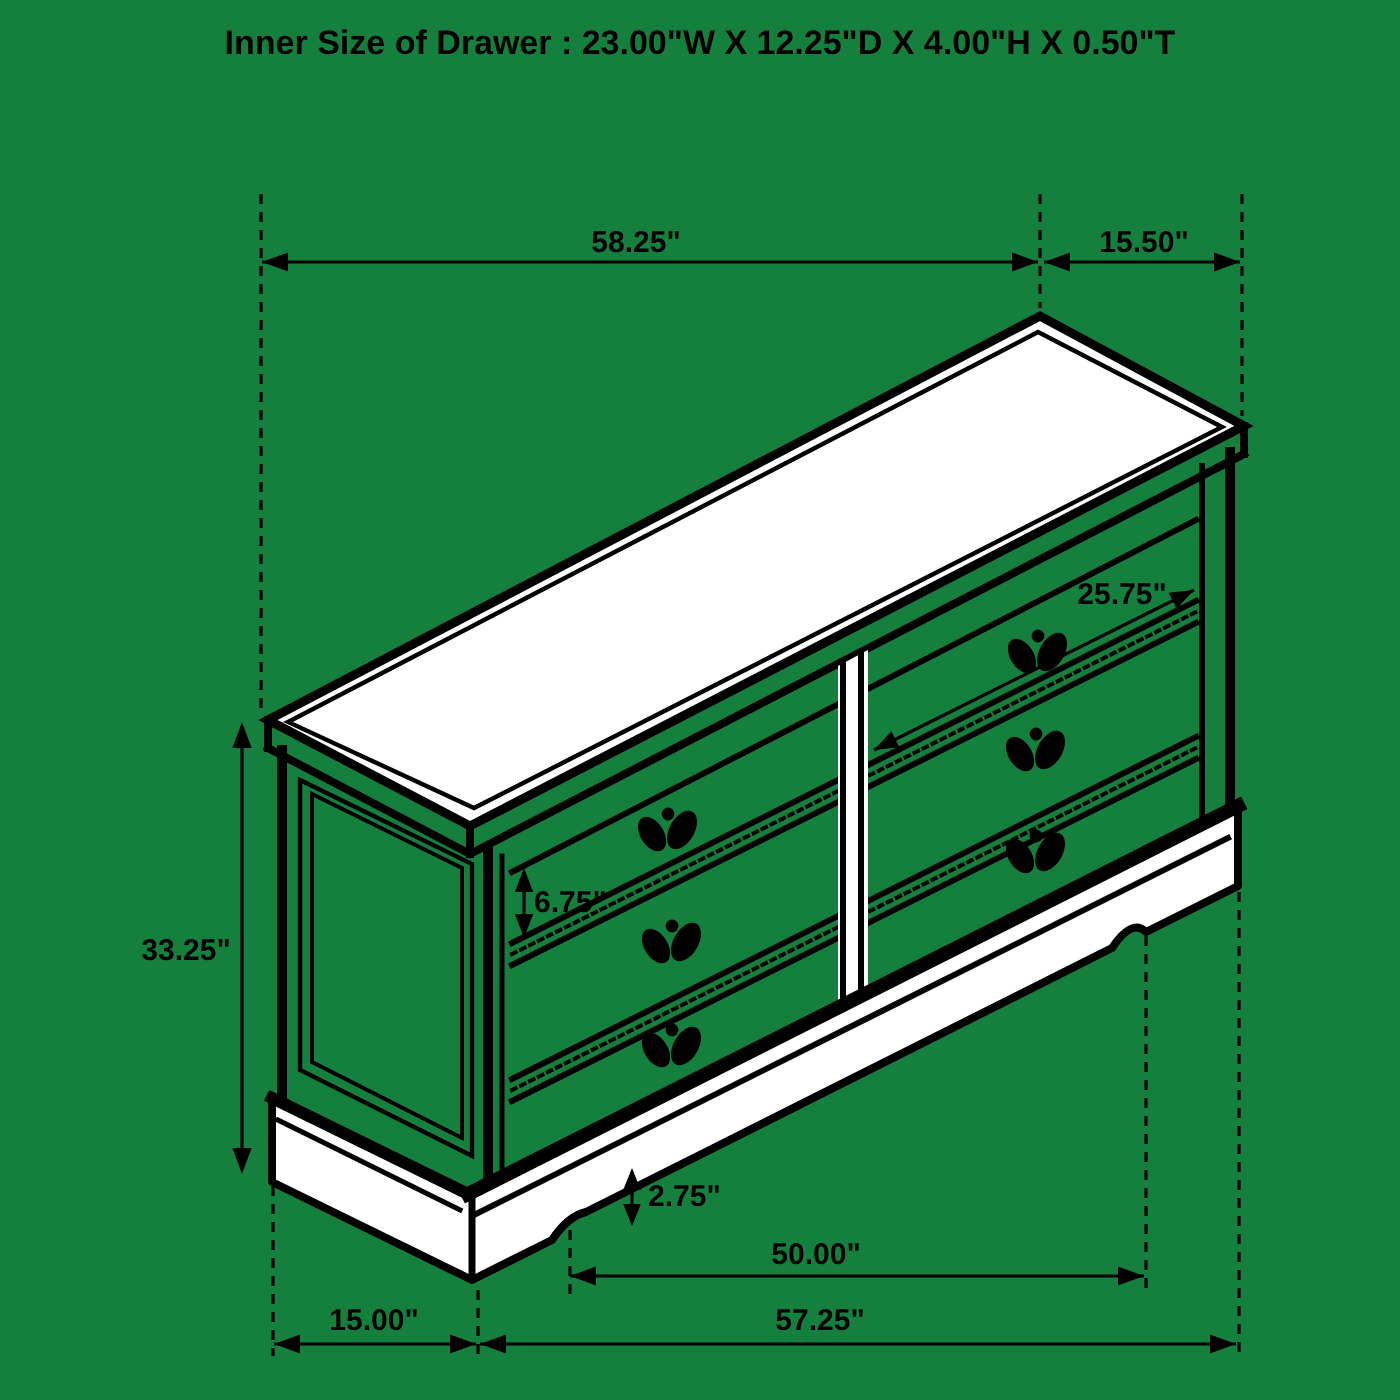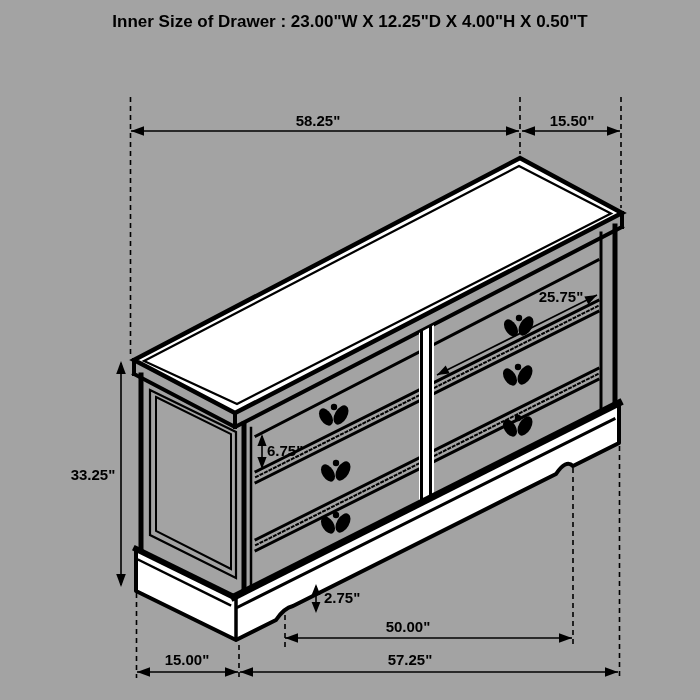--- a/index.html
+++ b/index.html
@@ -1,16 +1,16 @@
 <!DOCTYPE html>
 <html><head>
 <meta charset="utf-8">
 <style>
   html,body{margin:0;padding:0;background:#ffffff;}
-  .stage{position:relative;width:700px;height:700px;background:#a3a3a3;overflow:hidden;
+  .stage{position:relative;width:700px;height:700px;background:#15803d;overflow:hidden;
          font-family:"Liberation Sans",sans-serif;}
   svg{display:block;}
   .dim-label{font-family:"Liberation Sans",sans-serif;font-weight:bold;font-size:15px;fill:#000;}
   .title-label{font-family:"Liberation Sans",sans-serif;font-weight:bold;font-size:17px;fill:#000;}
   .thin{stroke:#000;stroke-width:1.6;fill:none;}
   .dash{stroke:#000;stroke-width:1.6;fill:none;stroke-dasharray:5 4;}
   .ah{fill:#000;stroke:none;}
 </style>
 </head>
 <body>

